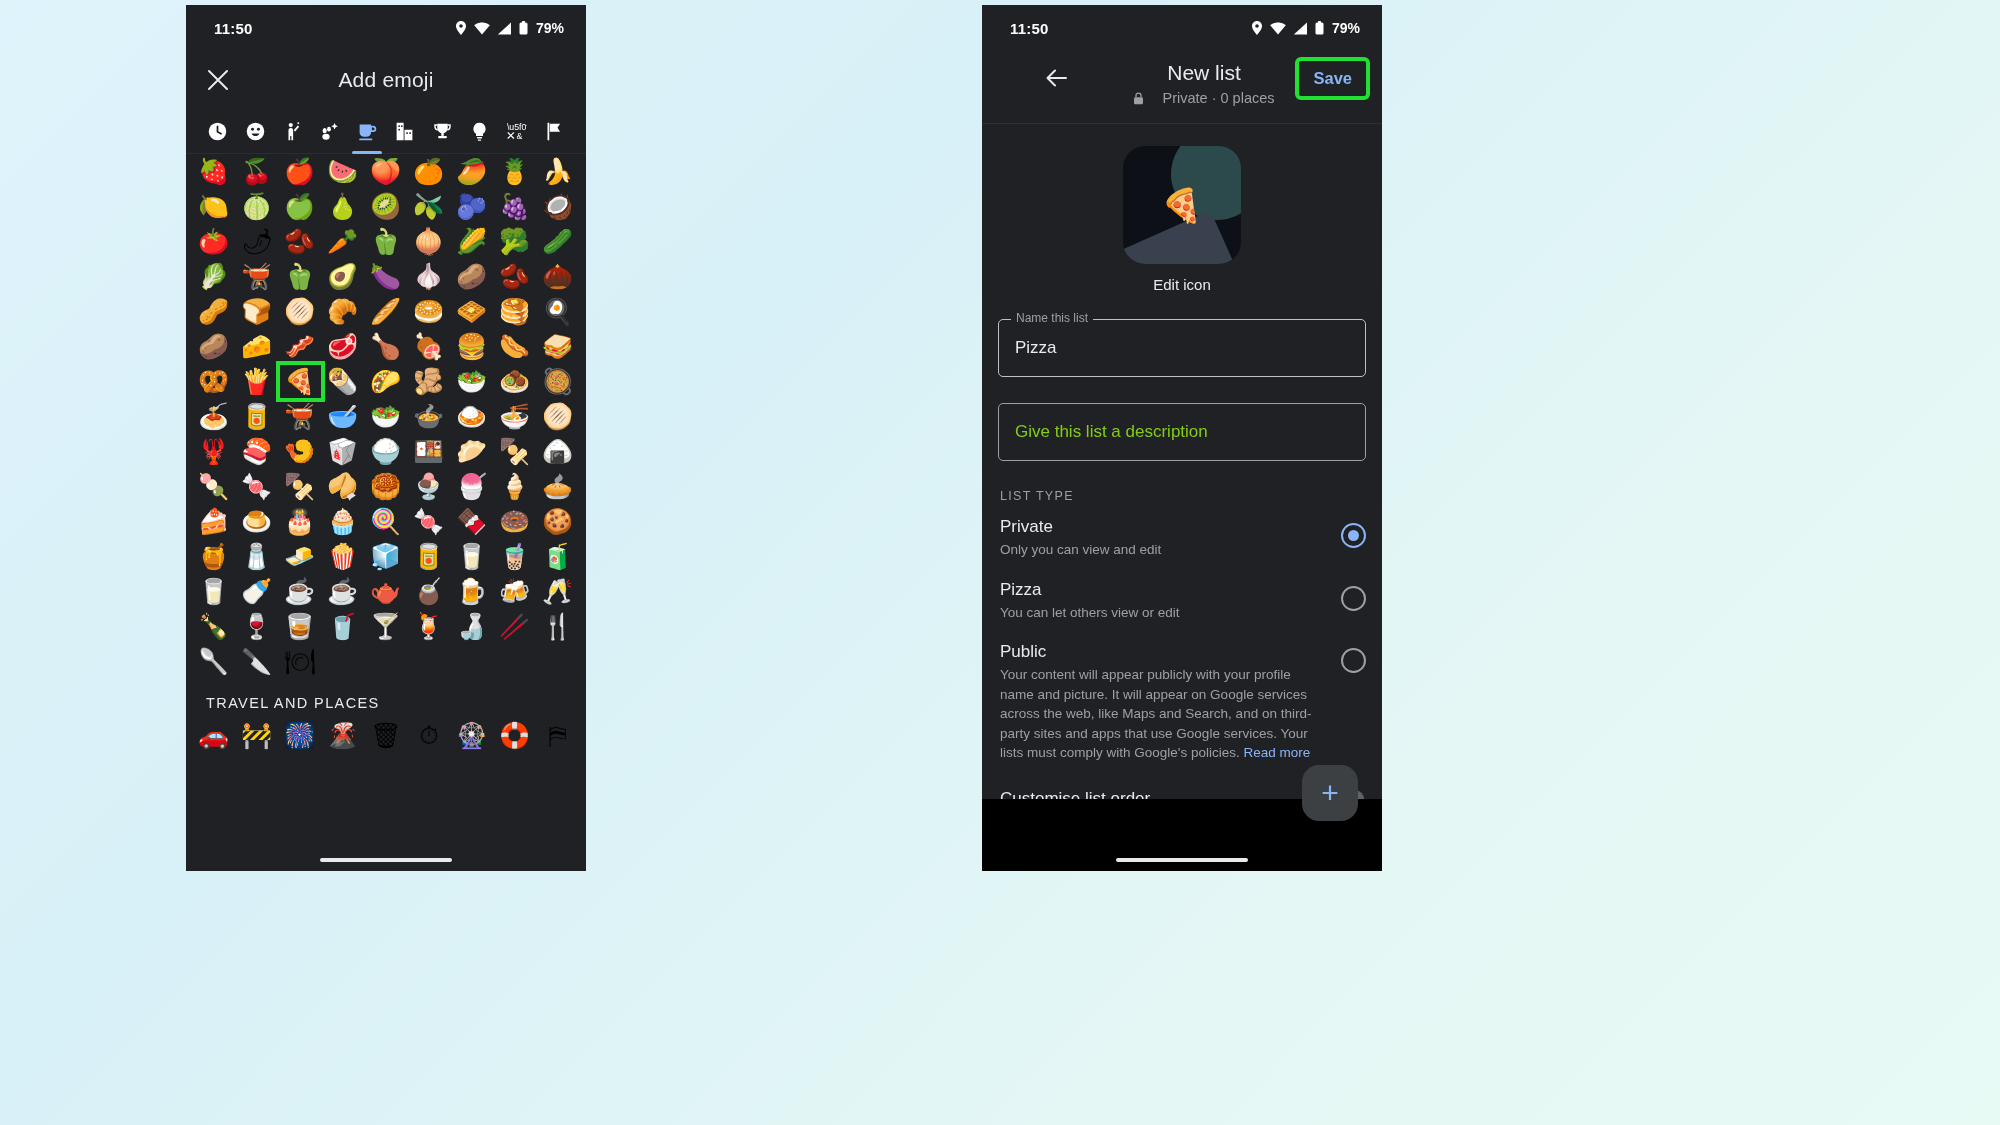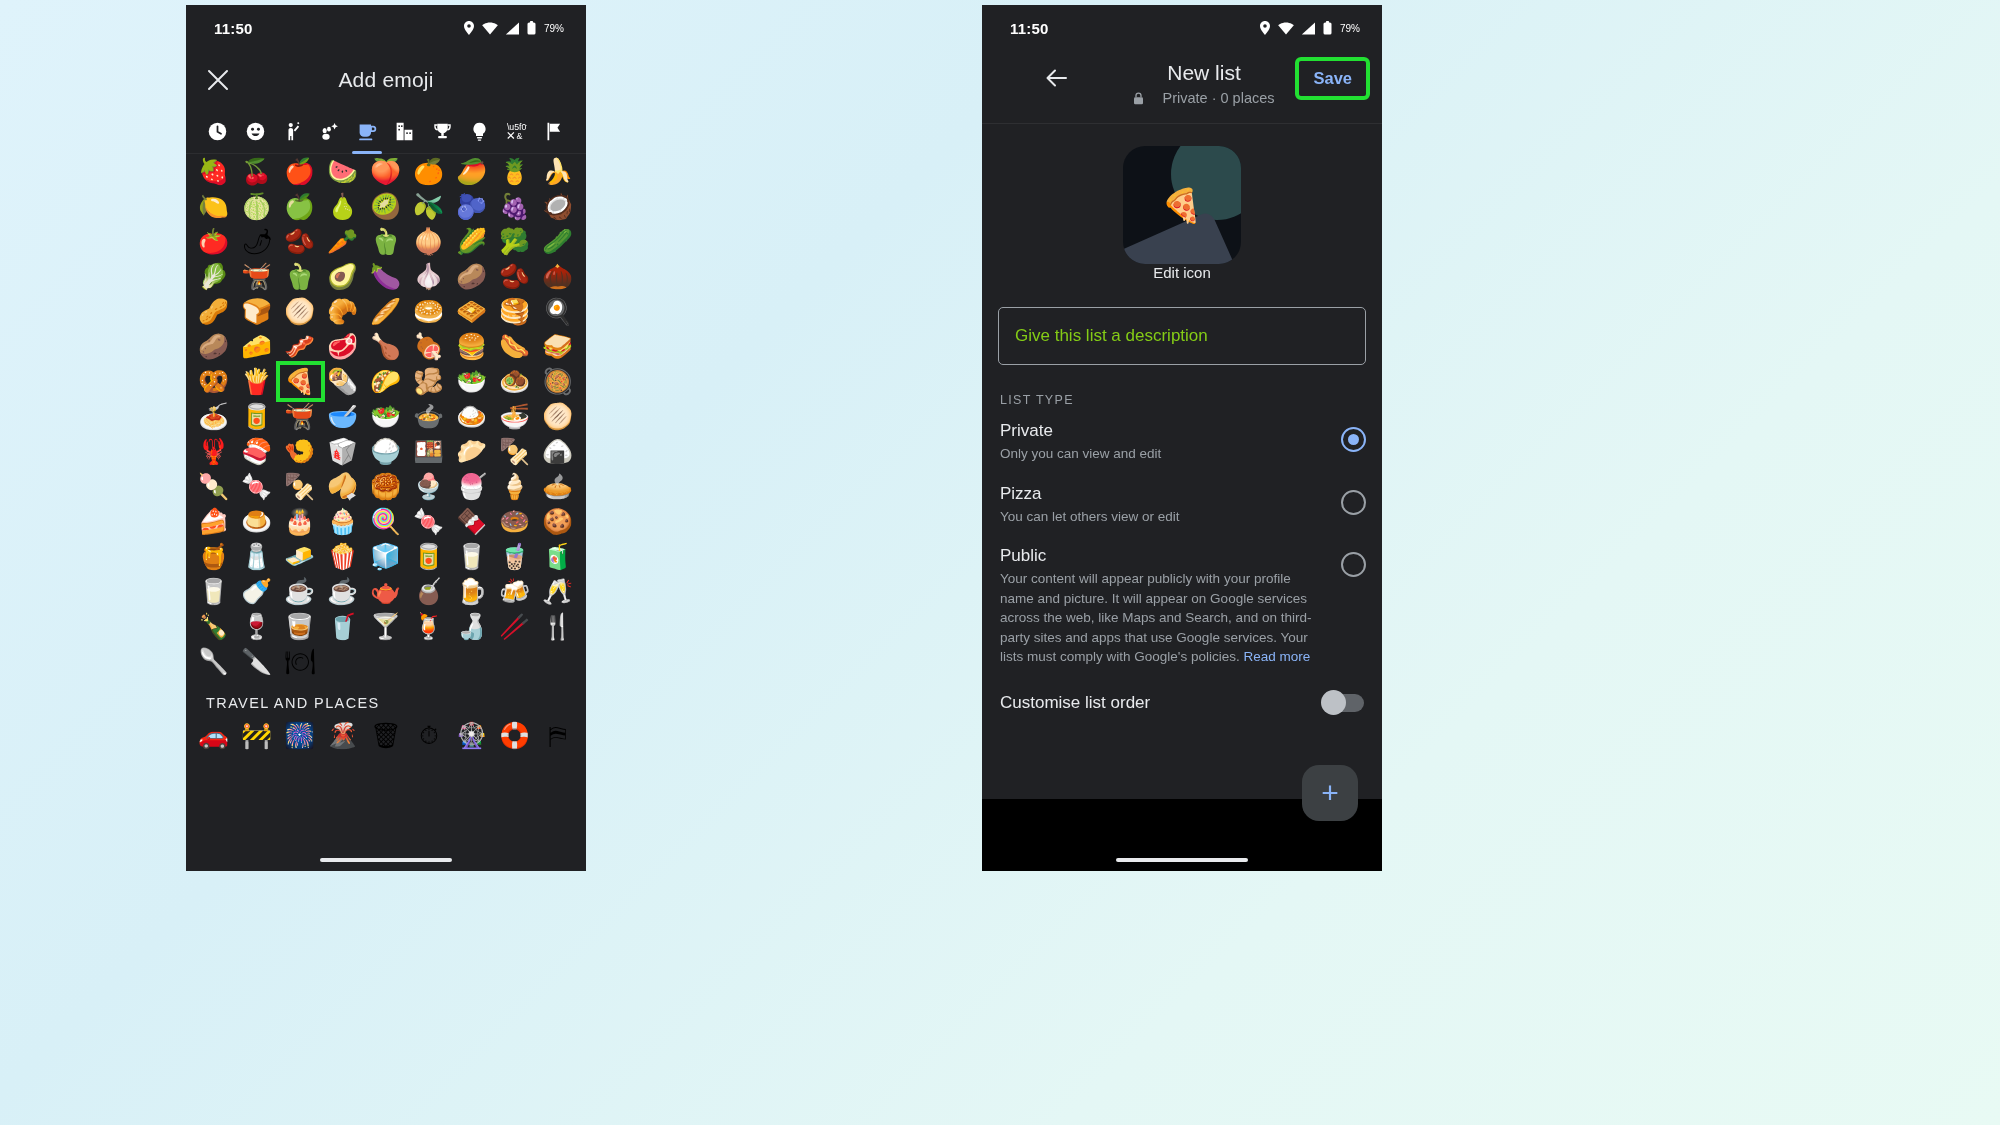--- a/index.html
+++ b/index.html
@@ -26,21 +26,21 @@
   }
   .status-time{
     font-size:15px; font-weight:bold; letter-spacing:.2px;
     position:absolute; left:28px; top:50%; transform:translateY(-50%);
   }
   .status-icons{
     position:absolute; right:22px; top:50%; transform:translateY(-50%);
     display:flex; align-items:center; gap:7px;
   }
   .status-icons svg{display:block;}
-  .status-batt{font-size:10px;font-weight:normal;margin-left:1px;}
+  .status-batt{font-size:14px;font-weight:bold;margin-left:1px;}
 
   
   .emoji-header{
     height:58px; display:flex; align-items:center; position:relative;
   }
   .close-x{
     position:absolute; left:19px; top:50%; transform:translateY(-50%);
     width:26px;height:26px; cursor:pointer;
   }
   .emoji-title{
@@ -127,21 +127,21 @@
   }
   .list-icon .wedge{
     position:absolute; right:-22px; top:-18px; width:92px;height:92px;
     border-radius:50%; background:#2c4a4c;
   }
   .list-icon .band{
     position:absolute; left:-24px; bottom:-34px; width:130px; height:64px;
     background:#39414f; transform:rotate(-24deg); border-radius:10px;
   }
   .list-icon .emo{position:relative;font-size:33px;z-index:3;}
-  .edit-icon-label{color:#e8eaed;font-size:15px;}
+  .edit-icon-label{color:#e8eaed;font-size:15px;margin-top:12px;}
 
   .field-wrap{margin:26px 16px 0 16px;position:relative;}
   .field{
     border:1px solid #9aa0a6; border-radius:5px;
     height:56px; display:flex; align-items:center;
     padding:0 16px; color:#e8eaed; font-size:17px; cursor:text;
   }
   .field.named{border-color:#bdc1c6;}
   .field-legend{
     position:absolute; top:-8px; left:13px; background:#202124;
@@ -499,20 +499,26 @@
 
   <div class="icon-area">
     <div class="list-icon">
       <div class="wedge"></div>
       <div class="band"></div>
       <div class="emo">🍕</div>
     </div>
     <div class="edit-icon-label">Edit icon</div>
   </div>
 
+  <div class="field-wrap">
+    <div class="field-legend">Name this list</div>
+    <div class="field named">
+      <span>Pizza</span>
+    </div>
+  </div>
 
   <div class="field-wrap">
     <div class="field">
       <span class="ph">Give this list a description</span>
     </div>
   </div>
 
   <div class="list-type-label">LIST TYPE</div>
 
   <div class="opt-row">

